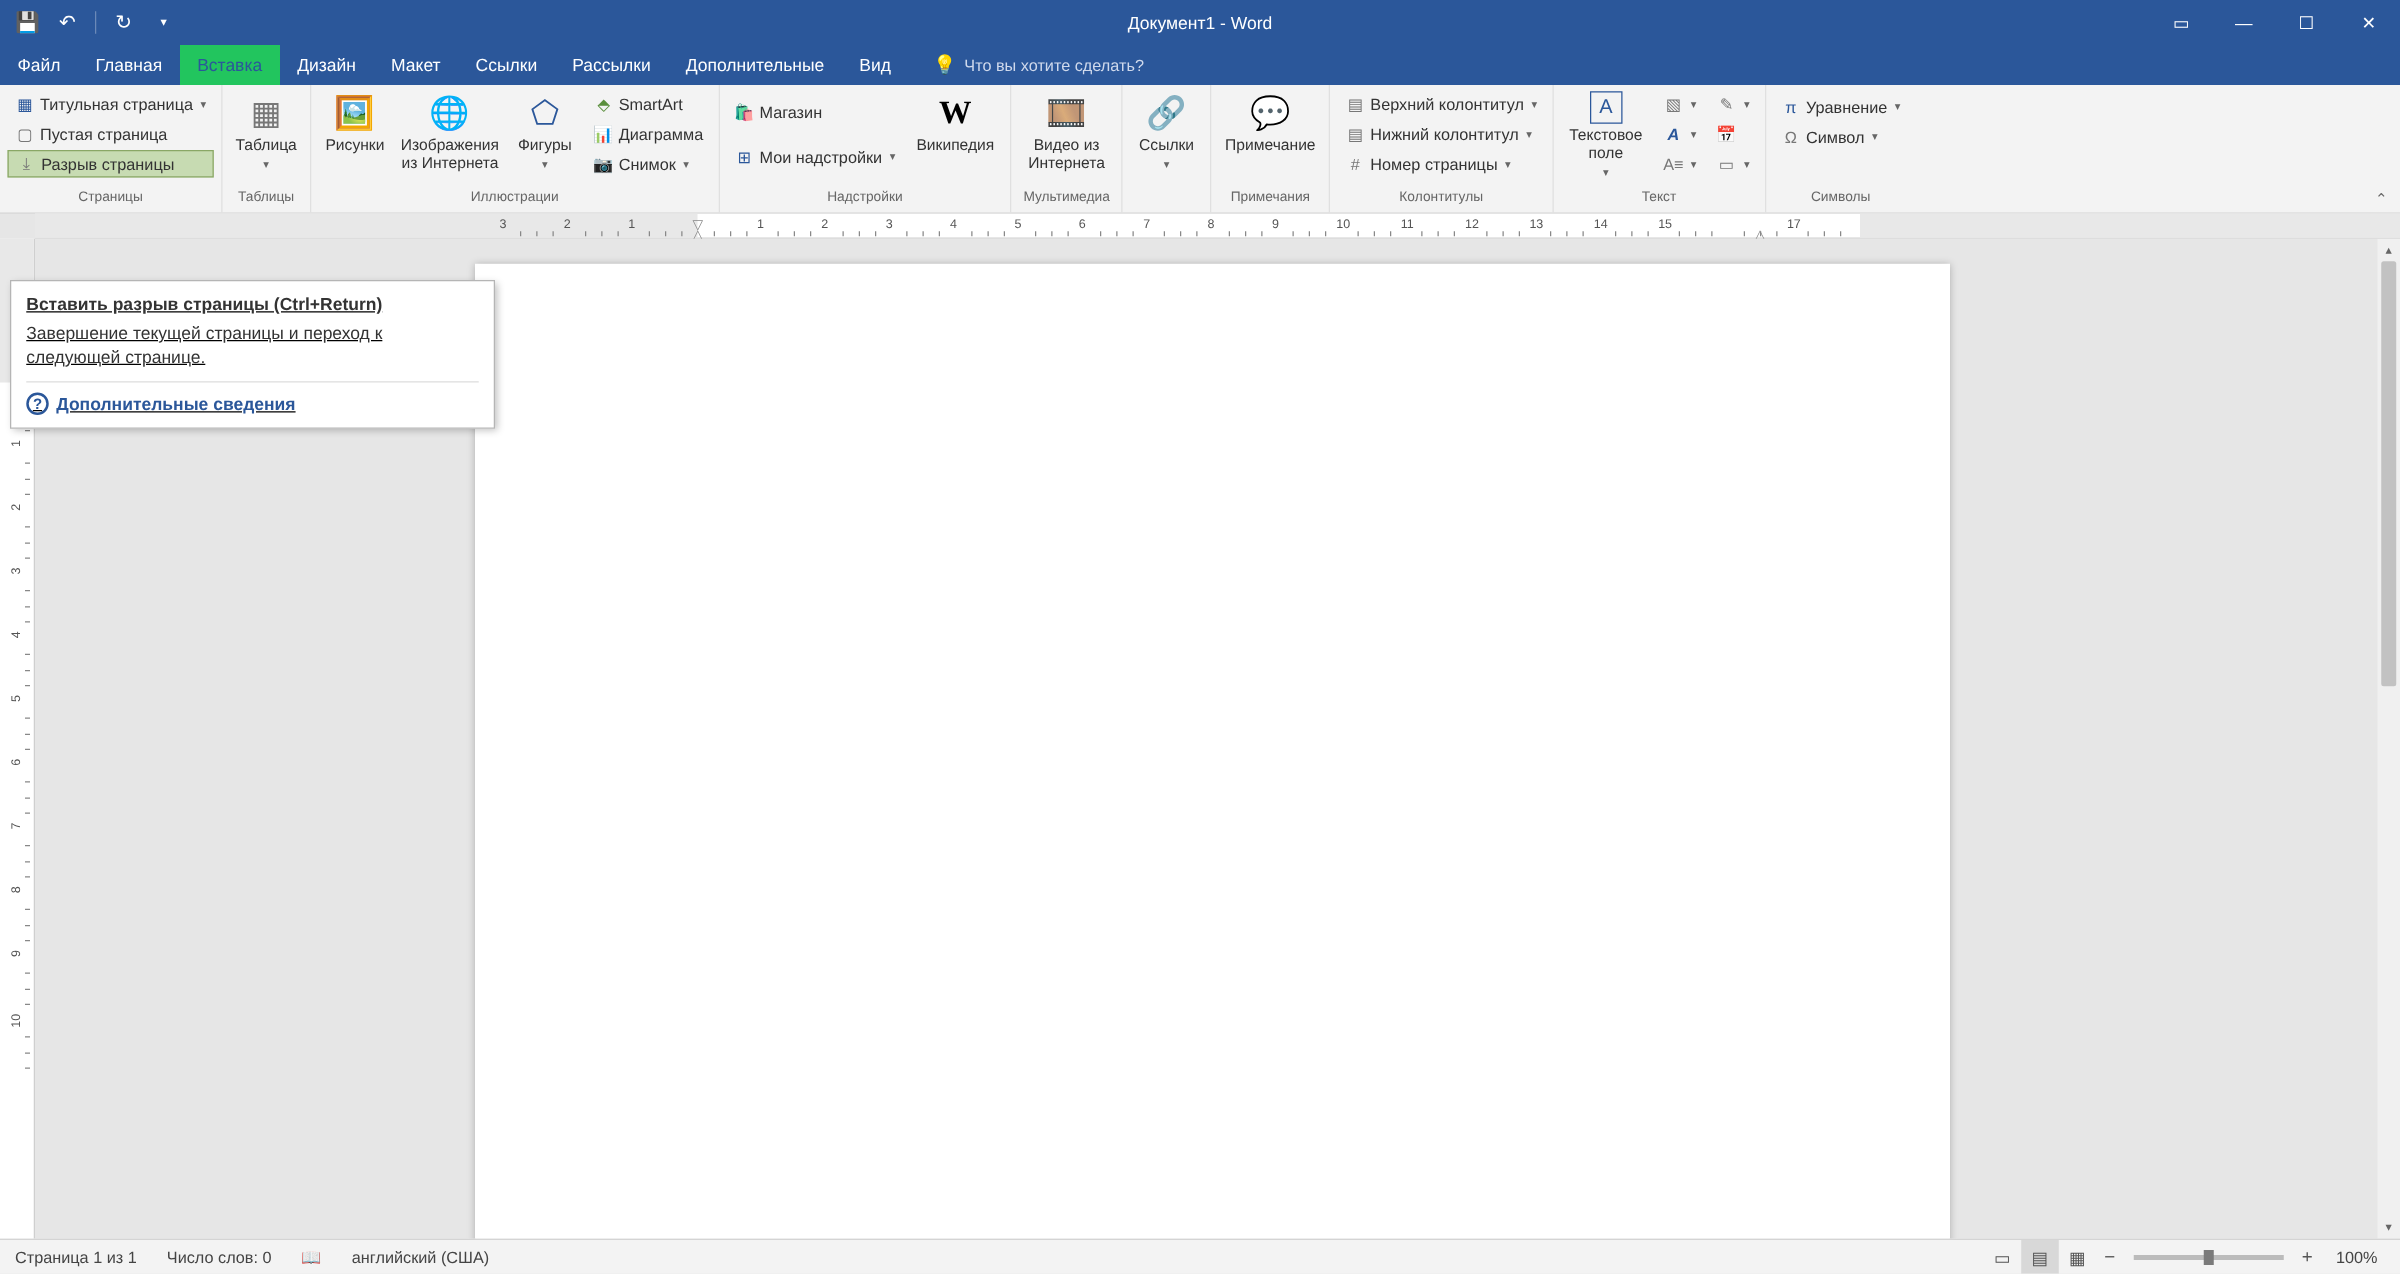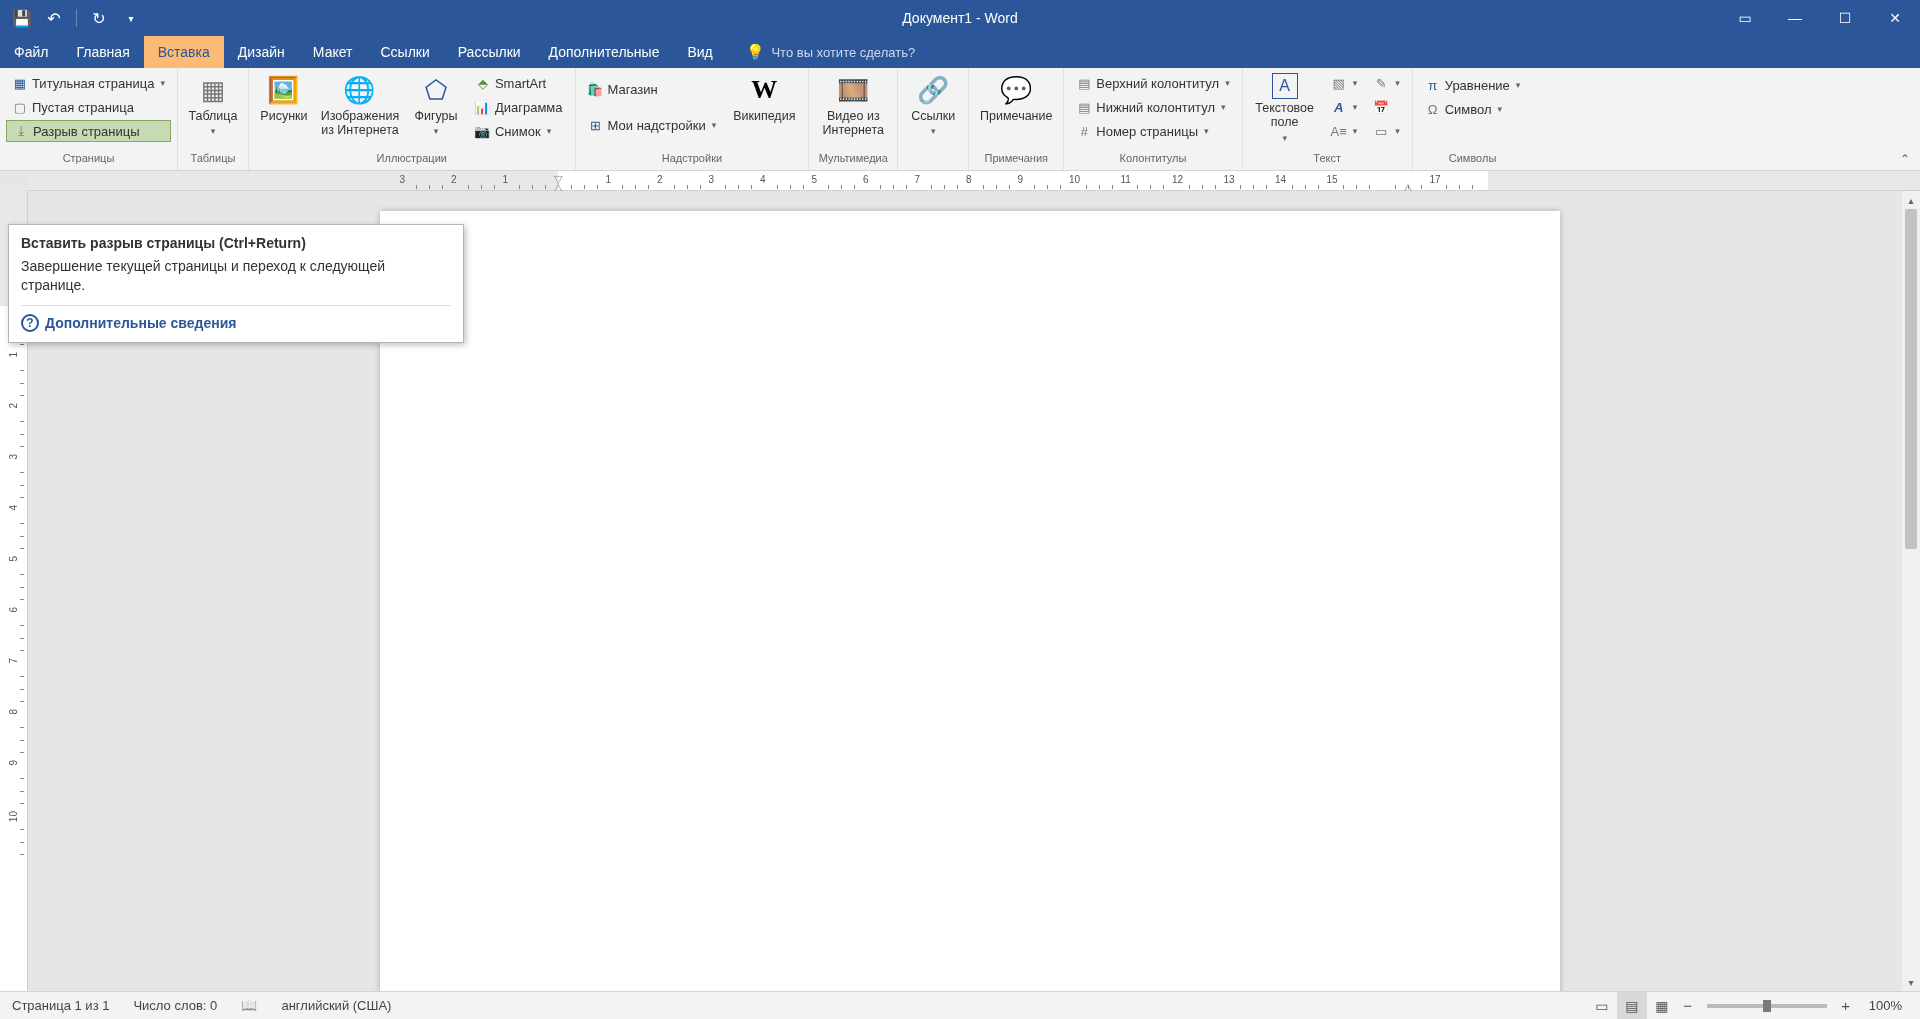--- a/index.html
+++ b/index.html
@@ -10,21 +10,21 @@
 .qat { display: flex; align-items: center; gap: 4px; padding-left: 8px; }
 .qat-btn { width: 28px; height: 28px; display: flex; align-items: center; justify-content: center; font-size: 16px; cursor: pointer; }
 .qat-sep { width: 1px; height: 18px; background: rgba(255,255,255,0.3); margin: 0 4px; }
 .title-center { position: absolute; left: 50%; transform: translateX(-50%); font-size: 14px; }
 .title-right { margin-left: auto; display: flex; align-items: center; }
 .win-btn { width: 50px; height: 36px; display: flex; align-items: center; justify-content: center; font-size: 14px; cursor: pointer; }
 
 
 .tabstrip { height: 32px; background: #2b579a; display: flex; align-items: stretch; color: #fff; font-size: 14px; }
 .tab { padding: 0 14px; display: flex; align-items: center; cursor: pointer; }
-.tab.active { background: #fdba74; color: #2b579a; }
+.tab.active { background: #22c55e; color: #2b579a; }
 .tellme { display: flex; align-items: center; padding-left: 20px; gap: 6px; color: #cfd9ec; font-size: 13px; }
 .tellme .bulb { font-size: 15px; }
 .user-box { margin-left: auto; display: flex; align-items: center; color: #fff; font-size: 14px; }
 .user-name { padding: 0 12px; }
 .share-btn { display: flex; align-items: center; gap: 6px; padding: 0 14px; height: 100%; background: #1e4278; cursor: pointer; }
 
 
 .ribbon { height: 103px; background: #f3f3f3; border-bottom: 1px solid #d4d4d4; display: flex; position: relative; }
 .group { border-right: 1px solid #e0e0e0; display: flex; flex-direction: column; padding: 2px 4px 0 4px; }
 .group-body { flex: 1; display: flex; align-items: flex-start; }
@@ -55,21 +55,21 @@
 .ruler-v .vtick { position: absolute; left: 20px; height: 1px; width: 4px; background: #888; }
 
 
 .docarea { position: absolute; left: 28px; right: 0; top: 191px; bottom: 28px; background: #e6e6e6; overflow: hidden; }
 .page { position: absolute; left: 352px; top: 20px; width: 1180px; height: 1560px; background: #fff; box-shadow: 0 0 6px rgba(0,0,0,0.25); }
 .scroll-v { position: absolute; right: 0; top: 0; bottom: 0; width: 18px; background: #f0f0f0; }
 .scroll-v .thumb { position: absolute; top: 18px; left: 3px; right: 3px; height: 340px; background: #c2c2c2; border-radius: 2px; }
 .scroll-v .arrow { position: absolute; left: 0; right: 0; height: 18px; display: flex; align-items: center; justify-content: center; font-size: 10px; color: #666; }
 
 
-.tooltip { position: absolute; left: 8px; top: 224px; width: 456px; background: #fff; border: 1px solid #b5b5b5; box-shadow: 2px 2px 6px rgba(0,0,0,0.25); padding: 10px 12px; z-index: 50; }
+.tooltip { position: absolute; left: 8px; top: 224px; width: 388px; background: #fff; border: 1px solid #b5b5b5; box-shadow: 2px 2px 6px rgba(0,0,0,0.25); padding: 10px 12px; z-index: 50; text-decoration: underline; }
 .tooltip-title { font-weight: 600; font-size: 14px; color: #333; margin-bottom: 6px; }
 .tooltip-body { font-size: 14px; color: #333; line-height: 1.35; margin-bottom: 10px; }
 .tooltip-link { display: flex; align-items: center; gap: 6px; color: #2b579a; font-weight: 600; font-size: 14px; border-top: 1px solid #ddd; padding-top: 8px; cursor: pointer; }
 .tooltip-link .q { width: 18px; height: 18px; border: 2px solid #2b579a; border-radius: 50%; display: flex; align-items: center; justify-content: center; font-size: 12px; }
 
 
 .statusbar { position: absolute; left: 0; right: 0; bottom: 0; height: 28px; background: #f3f3f3; border-top: 1px solid #d4d4d4; display: flex; align-items: center; font-size: 13px; color: #444; }
 .statusbar .sb-item { padding: 0 12px; cursor: pointer; display: flex; align-items: center; gap: 4px; height: 100%; }
 .sb-right { margin-left: auto; display: flex; align-items: center; height: 100%; }
 .view-btn { width: 30px; height: 100%; display: flex; align-items: center; justify-content: center; cursor: pointer; color: #555; font-size: 14px; }

